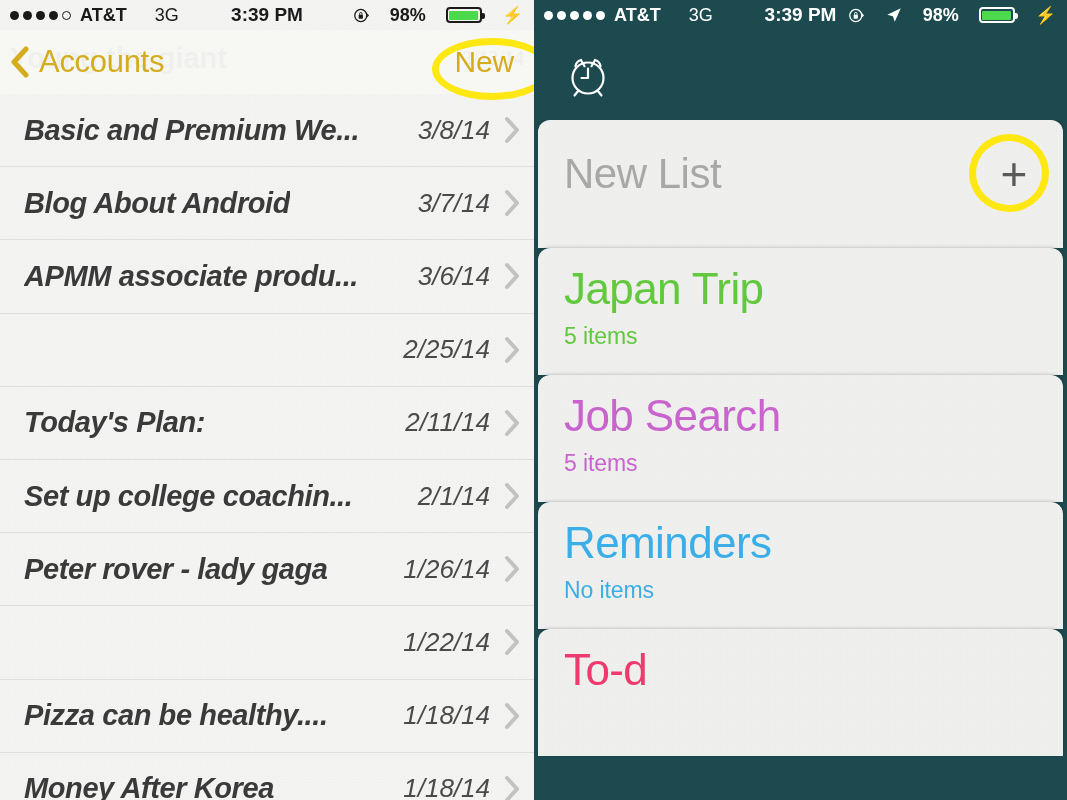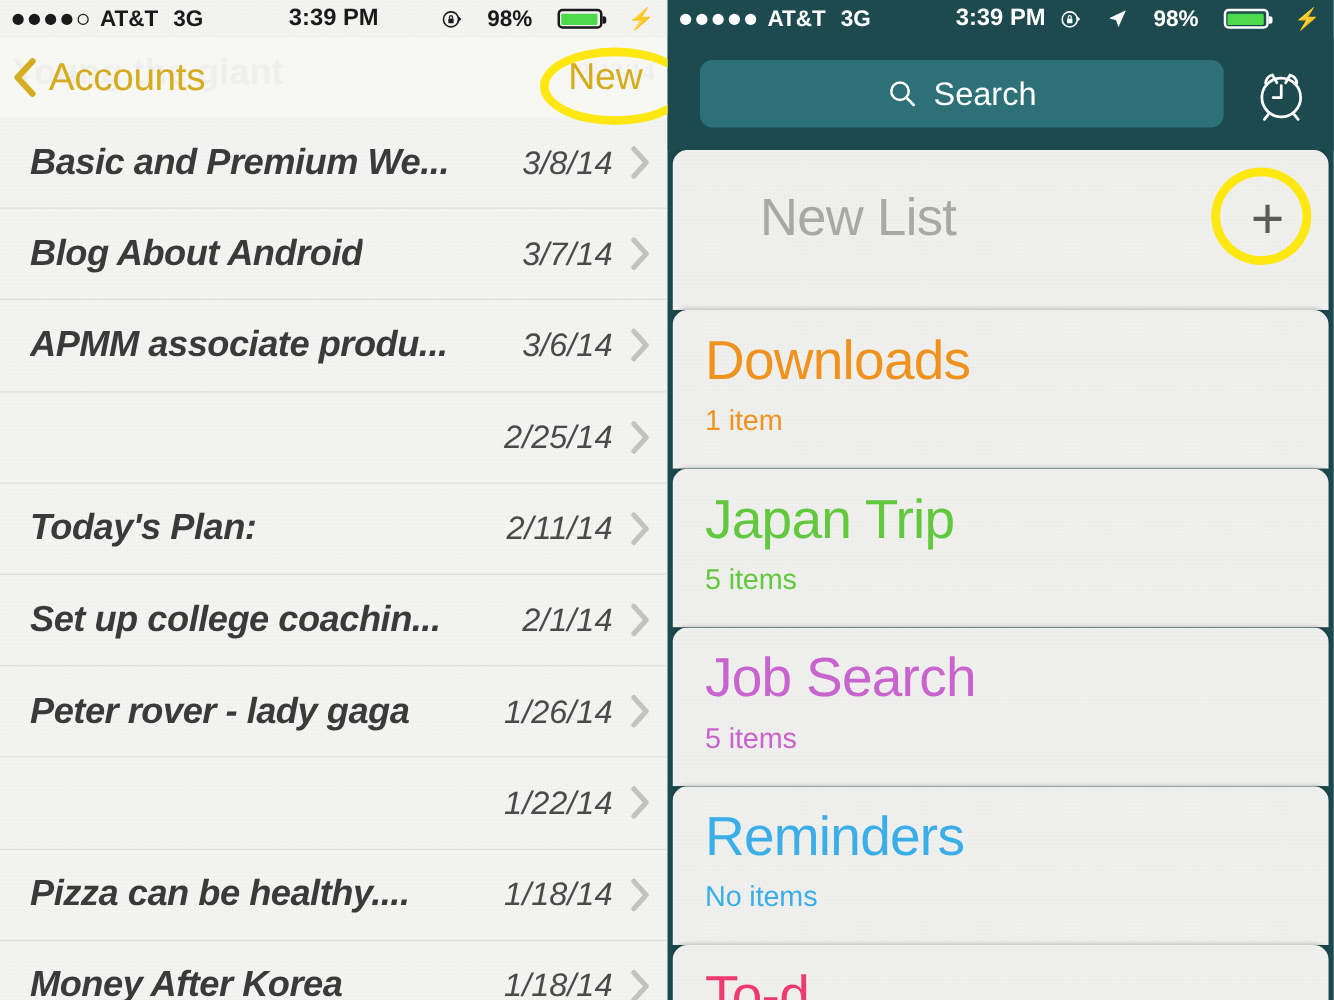--- a/index.html
+++ b/index.html
@@ -43,21 +43,21 @@
     z-index: 6;
   }
   .sb-left-group { display: flex; align-items: center; gap: 9px; }
   .dots { display: flex; align-items: center; gap: 4px; }
   .dot {
     width: 9px; height: 9px; border-radius: 50%;
     background: #1a1a1a;
   }
   .dot.hollow { background: transparent; border: 1.6px solid #1a1a1a; }
   .sb-carrier { font-size: 18px; font-weight: bold; letter-spacing: 0px; }
-  .sb-net { font-size: 18px; font-weight: bold; margin-left: 3px; }
+  .sb-net { font-size: 18px; font-weight: normal; margin-left: 19px; }
   .sb-time {
     position: absolute;
     left: 0; right: 0;
     text-align: center;
     font-size: 19px;
     font-weight: bold;
   }
   .sb-right-group {
     margin-left: auto;
     display: flex; align-items: center; gap: 20px;
@@ -243,21 +243,20 @@
     cursor: pointer;
   }
   .card.newlist { height: 128px; padding-top: 30px; }
   .card.entry { height: 127px; }
 
   .newlist-row { display: flex; align-items: center; }
   .newlist-ph {
     font-size: 42px;
     color: #a8a8a6;
     letter-spacing: -0.5px;
-    margin-left: 44px;
   }
   .plus-btn {
     margin-left: auto;
     font-size: 46px;
     color: #5a5a58;
     font-weight: 300;
     line-height: 1;
     width: 46px; text-align: center;
     cursor: pointer;
     position: relative; z-index: 3;
@@ -445,27 +444,20 @@
         </svg>
         <span>98%</span>
         <div class="battery">
             <div class="fill"></div>
           </div>
         <span class="bolt">⚡</span>
       </div>
     </div>
 
     <div class="searchbar-wrap">
-      <div class="search-field">
-        <svg class="search-icon-svg" viewBox="0 0 24 24">
-          <circle cx="10" cy="10" r="7" fill="none" stroke="#ffffff" stroke-width="2"></circle>
-          <line x1="15.2" y1="15.2" x2="21" y2="21" stroke="#ffffff" stroke-width="2" stroke-linecap="round"></line>
-        </svg>
-        <span class="search-ph">Search</span>
-      </div>
       <div class="alarm-btn">
         <svg class="alarm-svg" viewBox="0 0 52 52">
           <circle cx="26" cy="29" r="15.5" fill="none" stroke="#ffffff" stroke-width="2.2"></circle>
           <path d="M26 19.5 V29 H19.5" fill="none" stroke="#ffffff" stroke-width="2.2" stroke-linecap="round" stroke-linejoin="round"></path>
           <path d="M13.5 17.5 a7.5 7.5 0 0 1 5.5 -6.5 l3.5 6.2" fill="none" stroke="#ffffff" stroke-width="2.2" stroke-linecap="round"></path>
           <path d="M38.5 17.5 a7.5 7.5 0 0 0 -5.5 -6.5 l-3.5 6.2" fill="none" stroke="#ffffff" stroke-width="2.2" stroke-linecap="round"></path>
           <path d="M16.5 41.5 L12.5 46.5" fill="none" stroke="#ffffff" stroke-width="2.2" stroke-linecap="round"></path>
           <path d="M35.5 41.5 L39.5 46.5" fill="none" stroke="#ffffff" stroke-width="2.2" stroke-linecap="round"></path>
         </svg>
       </div>
@@ -474,24 +466,20 @@
     <div class="lists-area">
 
       <div class="card newlist">
         <div class="newlist-row">
           <span class="newlist-ph">New List</span>
           <span class="plus-btn">+</span>
         </div>
         <div class="hl-plus"></div>
       </div>
 
-      <div class="card entry">
-        <div class="card-title" style="color:#F0921E">Downloads</div>
-        <div class="card-count" style="color:#F0921E">1 item</div>
-      </div>
 
       <div class="card entry">
         <div class="card-title" style="color:#62C83E">Japan Trip</div>
         <div class="card-count" style="color:#62C83E">5 items</div>
       </div>
 
       <div class="card entry">
         <div class="card-title" style="color:#C963CE">Job Search</div>
         <div class="card-count" style="color:#C963CE">5 items</div>
       </div>

